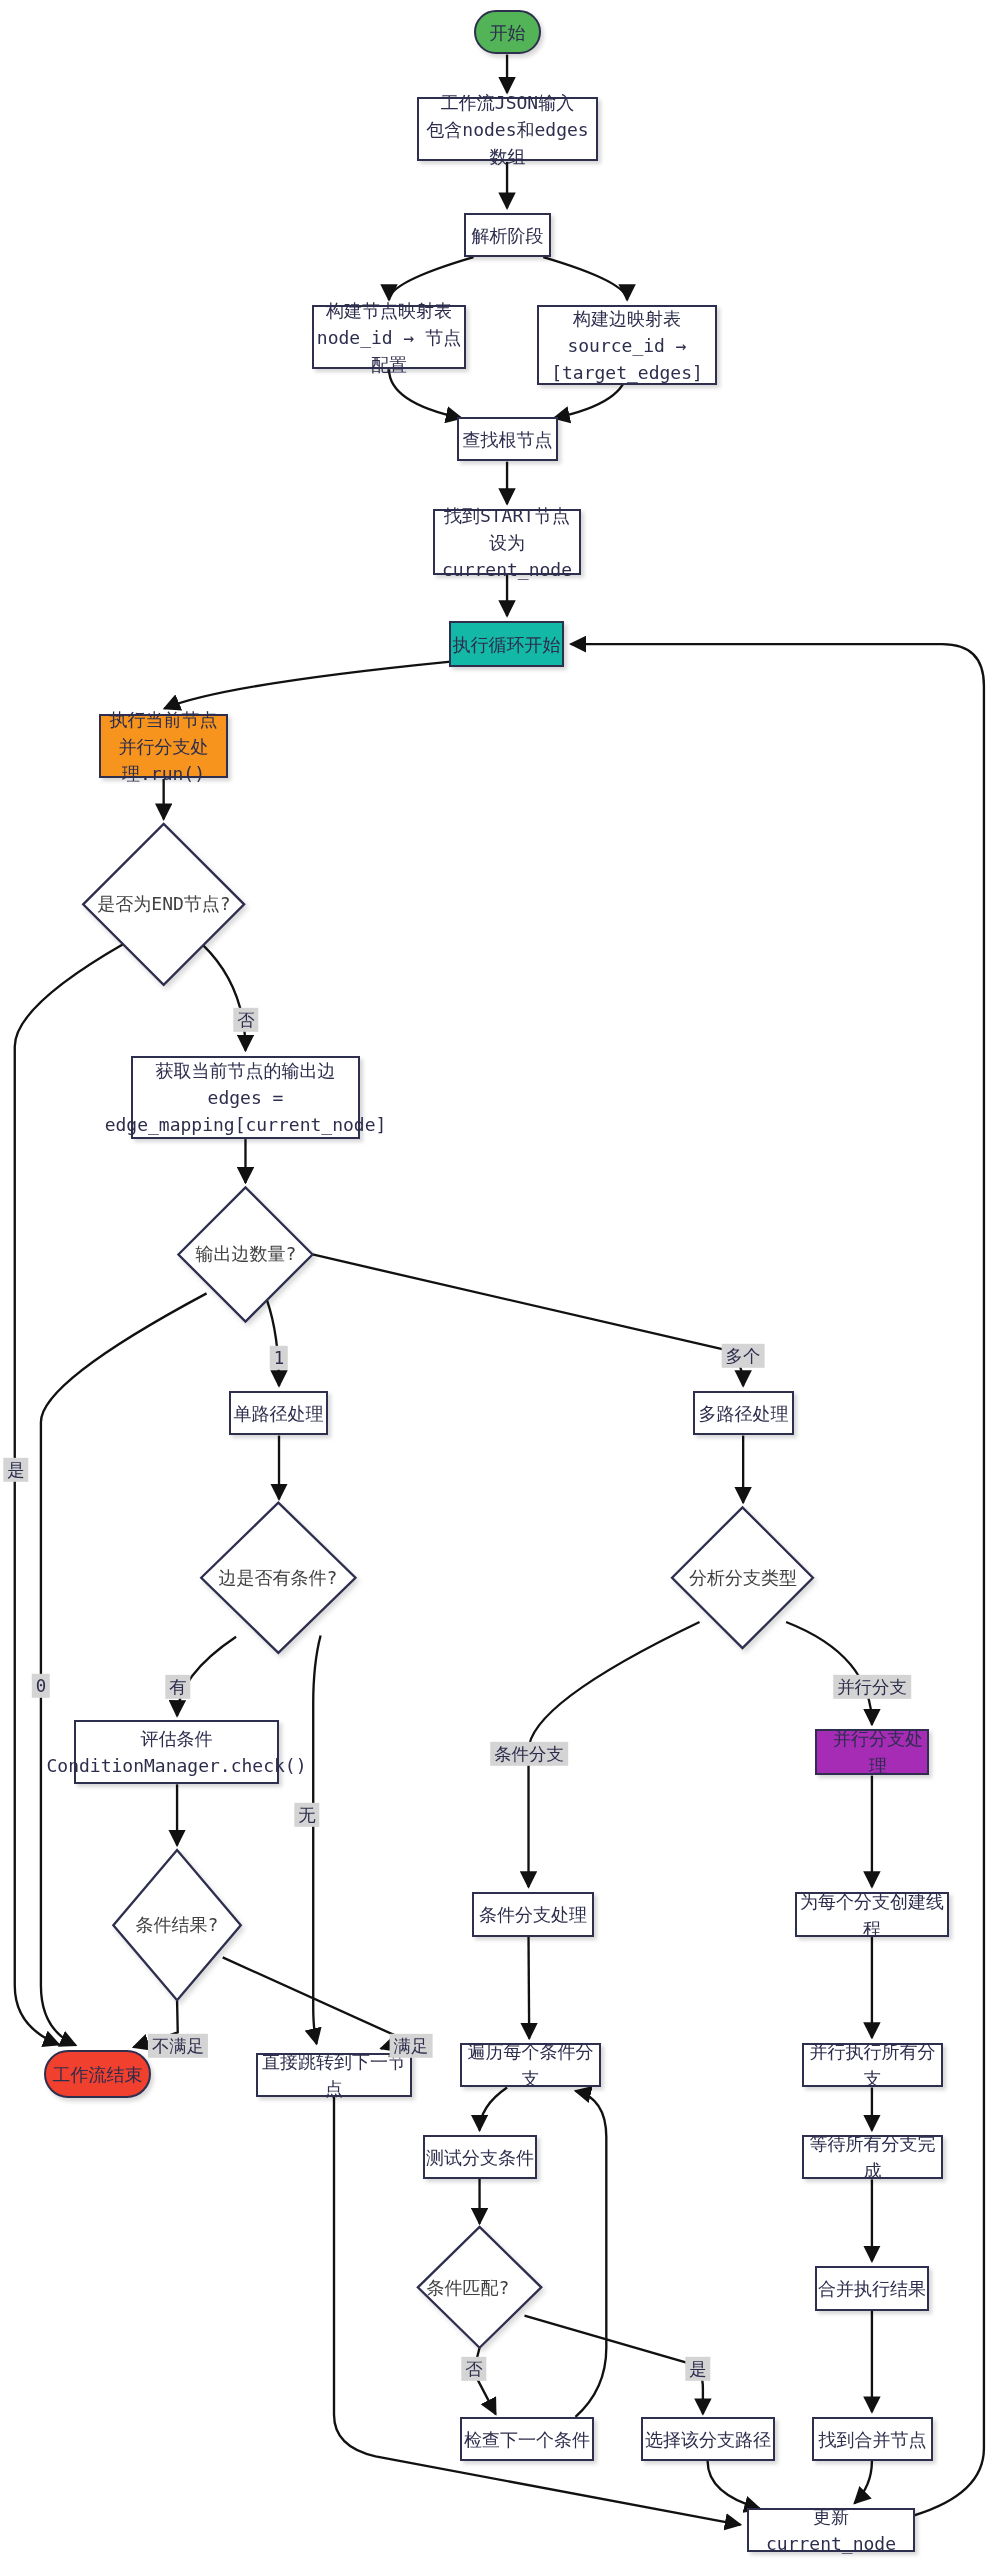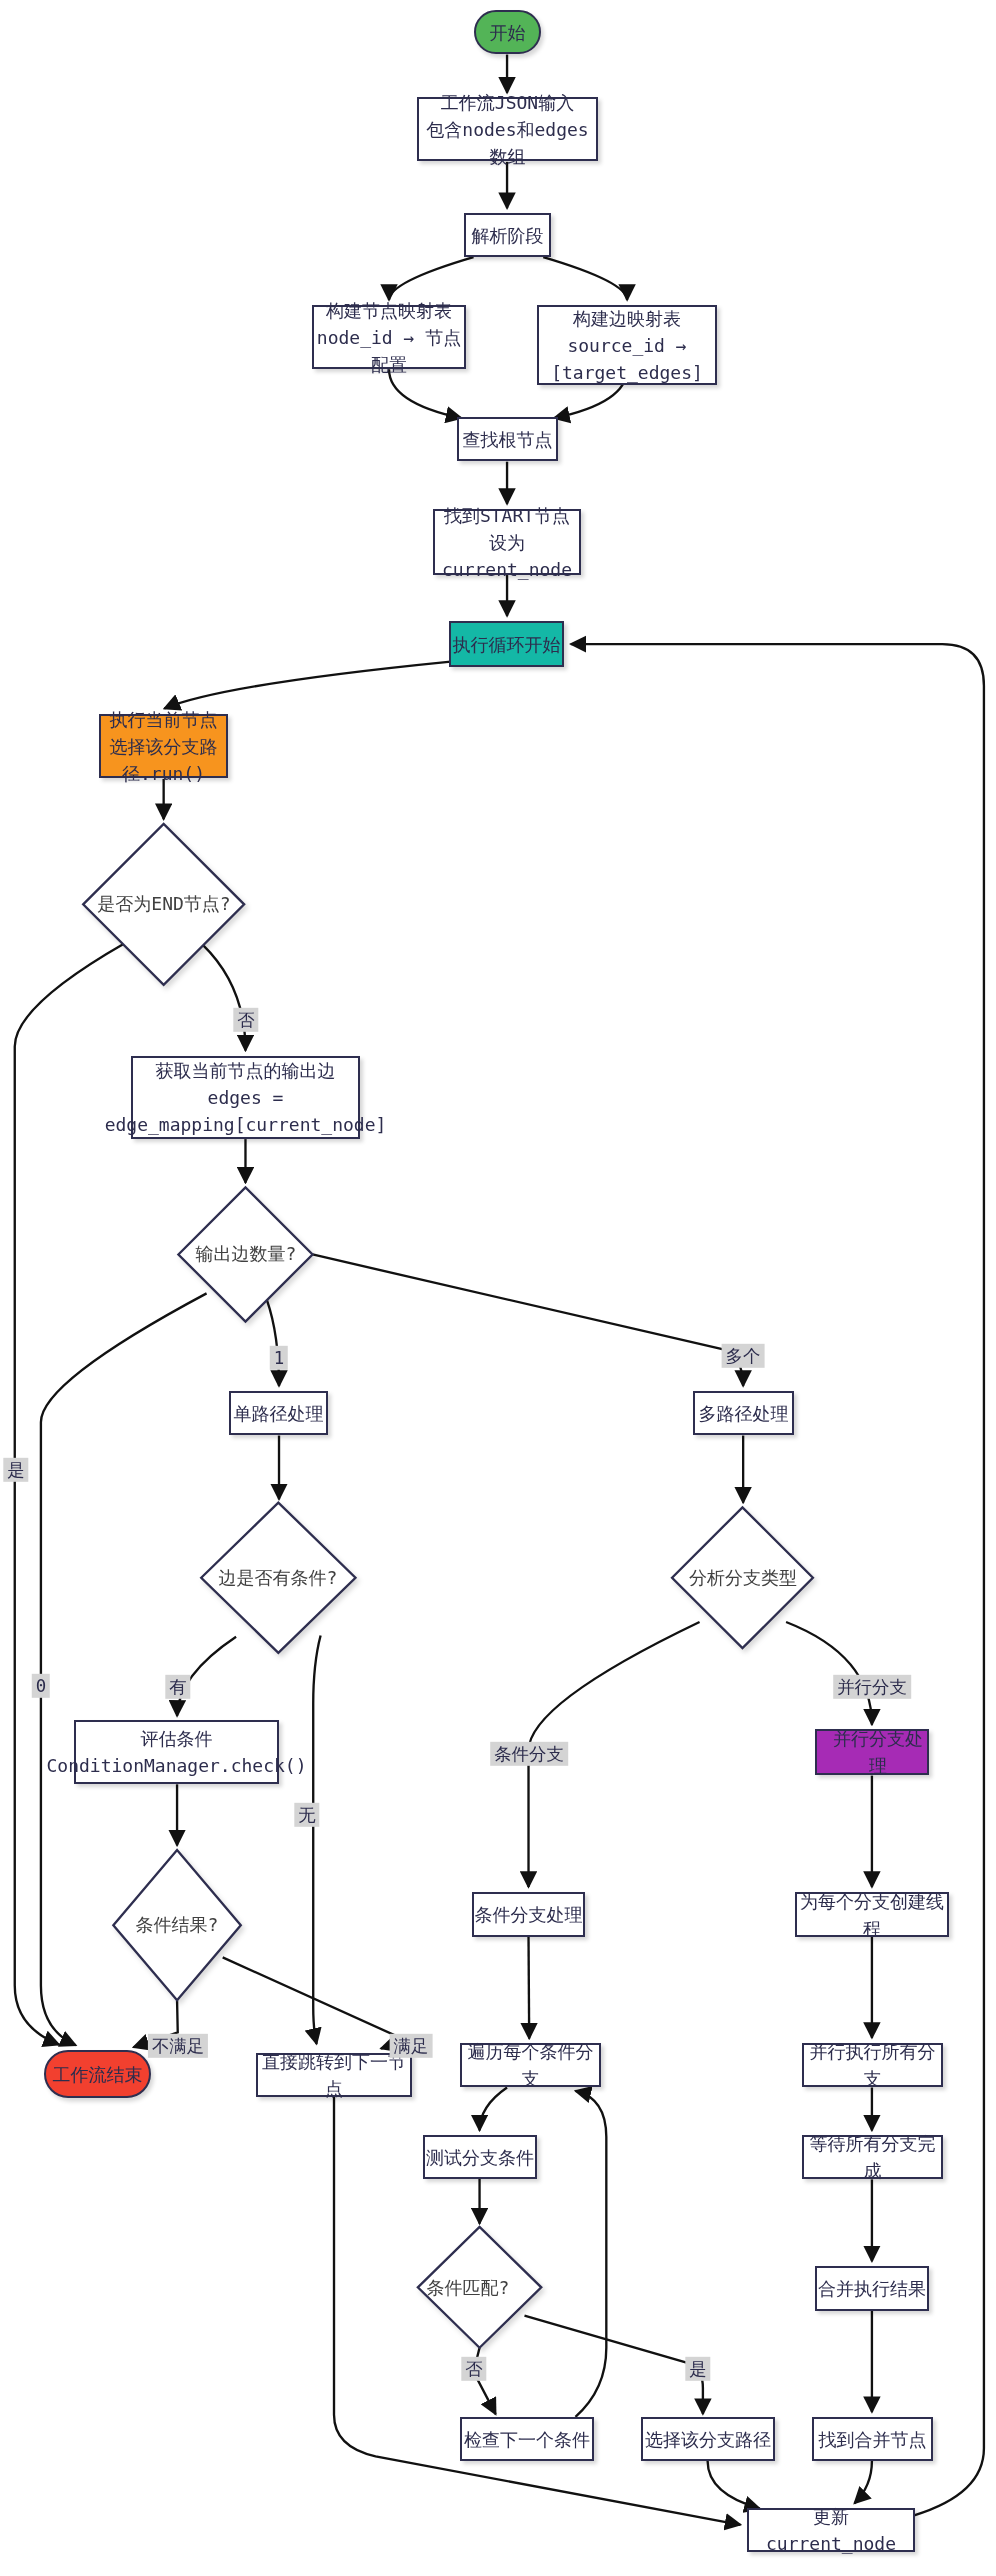--- a/index.html
+++ b/index.html
@@ -99,36 +99,36 @@
 source_id → [target_edges]</span></div>
 
   <div class="node" style="left:457px;top:417px;width:101px;height:44px;"><span>查找根节点</span></div>
 
   <div class="node" style="left:433px;top:509px;width:148px;height:66px;justify-content:flex-end;"><span>找到START节点
 设为current_node</span></div>
 
   <div class="node fill-blue" style="left:449px;top:621px;width:115px;height:46px;"><span>执行循环开始</span></div>
 
   <div class="node fill-orange" style="left:99px;top:714px;width:129px;height:64px;"><span>执行当前节点
-选择该分支路径.run()</span></div>
+并行分支处理.run()</span></div>
 
   <div class="node" style="left:131px;top:1056px;width:229px;height:83px;"><span>获取当前节点的输出边
 edges =
 edge_mapping[current_node]</span></div>
 
   <div class="node" style="left:229px;top:1391px;width:99px;height:44px;"><span>单路径处理</span></div>
 
   <div class="node" style="left:693px;top:1391px;width:101px;height:44px;"><span>多路径处理</span></div>
 
   <div class="node" style="left:74px;top:1720px;width:205px;height:64px;"><span>评估条件
 ConditionManager.check()</span></div>
 
   <div class="node fill-purple" style="left:815px;top:1729px;width:114px;height:46px;padding-left:12px;"><span>并行分支处理</span></div>
 
-  <div class="node" style="left:472px;top:1892px;width:113px;height:45px;"><span>条件分支处理</span></div>
+  <div class="node" style="left:472px;top:1892px;width:122px;height:45px;"><span>条件分支处理</span></div>
 
   <div class="node" style="left:795px;top:1892px;width:154px;height:45px;"><span>为每个分支创建线程</span></div>
 
   <div class="node stadium fill-red" style="left:44px;top:2050px;width:107px;height:48px;"><span>工作流结束</span></div>
 
   <div class="node" style="left:256px;top:2053px;width:156px;height:44px;"><span>直接跳转到下一节点</span></div>
 
   <div class="node" style="left:460px;top:2043px;width:141px;height:44px;"><span>遍历每个条件分支</span></div>
 
   <div class="node" style="left:802px;top:2043px;width:141px;height:44px;"><span>并行执行所有分支</span></div>

